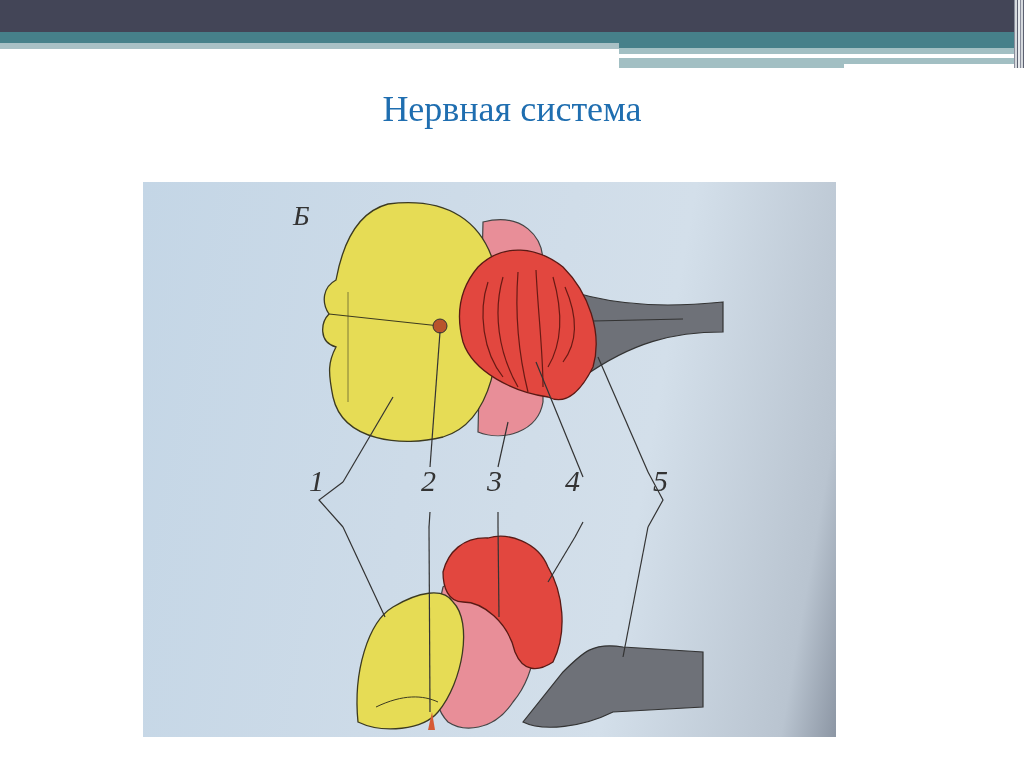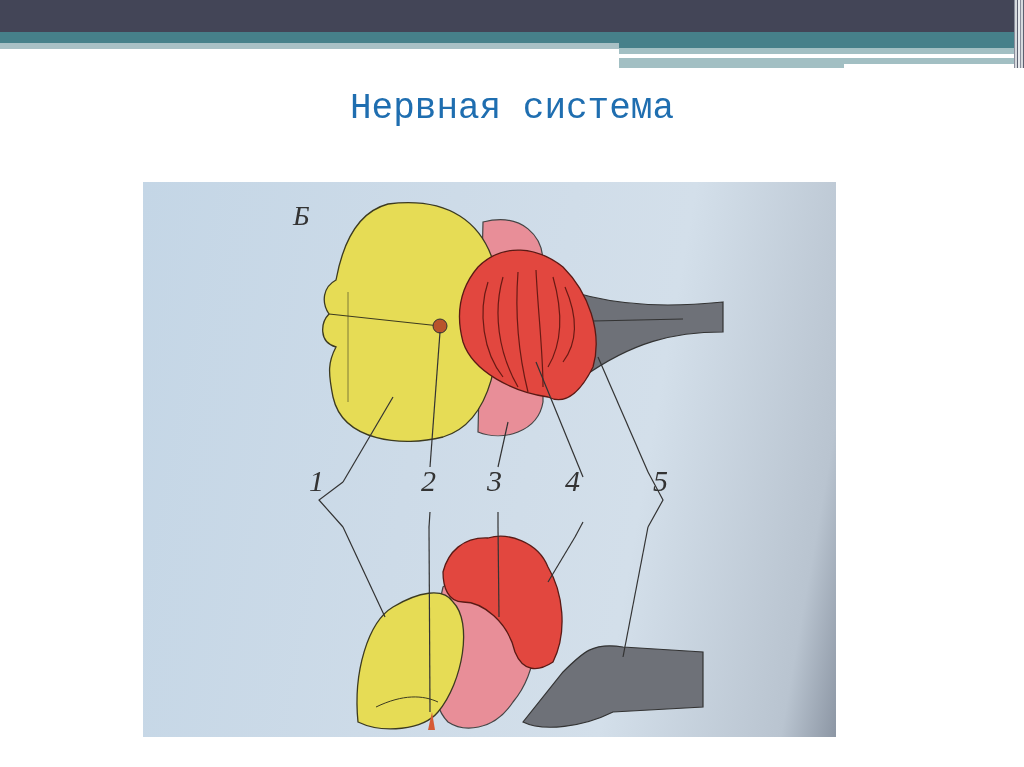--- a/index.html
+++ b/index.html
@@ -6,21 +6,21 @@
   body{width:1024px;height:767px;position:relative;overflow:hidden;background:#ffffff;font-family:"Liberation Serif",serif;}
   .bar-dark{position:absolute;left:0;top:0;width:1024px;height:32px;background:#434557;}
   .bar-teal{position:absolute;left:0;top:32px;width:1024px;height:16px;background:#46808a;}
   .strip-left{position:absolute;left:0;top:43px;width:619px;height:6px;background:#a8c0c5;}
   .strip-r1{position:absolute;left:619px;top:48px;width:405px;height:6px;background:#a2bfc3;}
   .strip-r2{position:absolute;left:619px;top:54px;width:350px;height:4px;background:#ffffff;}
   .strip-r3{position:absolute;left:619px;top:58px;width:405px;height:10px;background:#a2bfc3;}
   .strip-r4{position:absolute;left:844px;top:64px;width:180px;height:6px;background:#ffffff;}
   .vlines{position:absolute;left:1014px;top:0;width:10px;height:68px;
     background:repeating-linear-gradient(90deg,#8a8e9c 0 1px,#d6dade 1px 3px,#5c6070 3px 4px,#e8ebee 4px 6px);}
-  .title{position:absolute;left:0;width:1024px;top:88px;text-align:center;font-size:36px;color:#1f6eb0;font-family:Liberation Mono, monospace;}
+  .title{position:absolute;left:0;width:1024px;top:88px;text-align:center;font-size:36px;color:#1f6eb0;font-family:Liberation Serif, serif;}
   .photo{position:absolute;left:143px;top:182px;width:693px;height:555px;
     background:linear-gradient(100deg,#c4d6e6 0%,#cddbe8 40%,#d3dfea 70%,#b9c4d0 93%,#8c96a4 100%);overflow:hidden;}
   .photo svg{position:absolute;left:0;top:0;}
   .lbl{position:absolute;font-family:"Liberation Serif",serif;font-style:italic;font-size:30px;color:#333;}
 </style>
 </head>
 <body>
 
 <div class="bar-dark"></div>
 <div class="bar-teal"></div>

